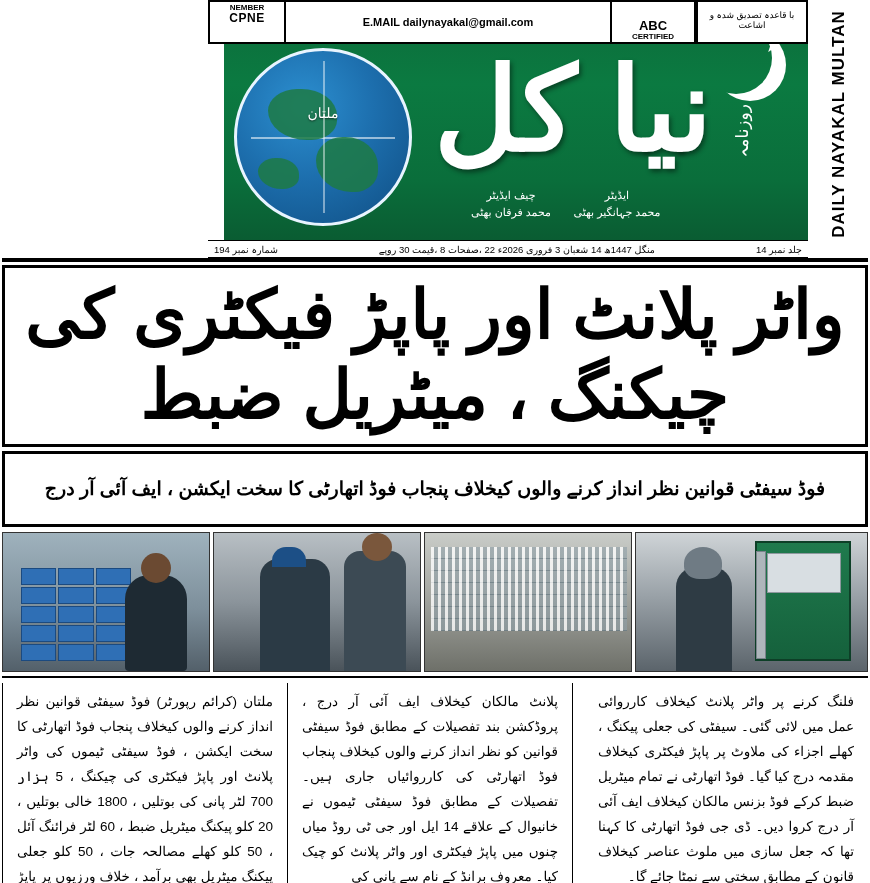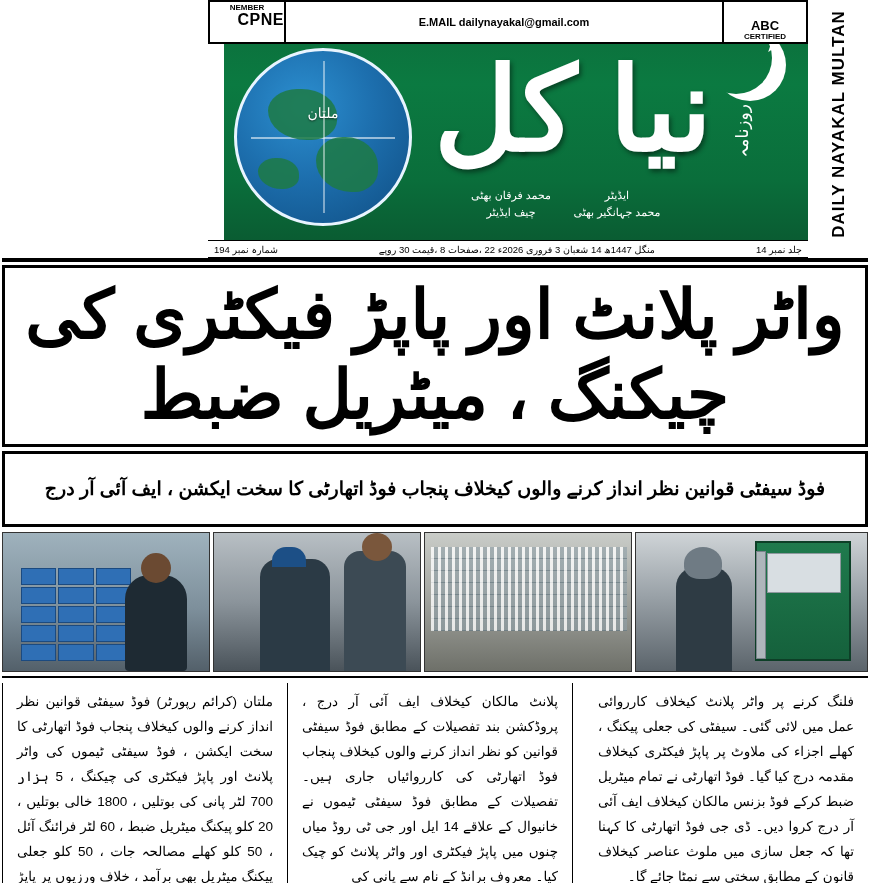--- a/index.html
+++ b/index.html
@@ -137,21 +137,21 @@
   .cpne-box {
     width: 78px;
     border: 2px solid #000;
     background: #fff;
     text-align: center;
     font-size: 8px;
     line-height: 1.05;
     padding-top: 2px;
     font-weight: bold;
   }
-  .cpne-box .big { font-size: 16px; letter-spacing: .5px; text-align: right; }
+  .cpne-box .big { font-size: 12px; letter-spacing: .5px; }
   .mast-email {
     flex: 1;
     border-top: 2px solid #000;
     border-bottom: 2px solid #000;
     font-size: 11px;
     font-weight: bold;
     display: flex;
     align-items: center;
     justify-content: center;
     background: #fff;
@@ -405,39 +405,40 @@
       <div class="globe-land gl1"></div>
       <div class="globe-land gl2"></div>
       <div class="globe-land gl3"></div>
       <div class="globe-text">ملتان</div>
     </div>
 
     <div class="urdu-title">نیا کل</div>
     <div class="urdu-sub-roz">روزنامہ</div>
 
     <div class="editor-block">
+      <div>چیف ایڈیٹر</div>
       <div>محمد فرقان بھٹی</div>
-      <div>چیف ایڈیٹر</div>
     </div>
     <div class="publisher-block">
       <div>ایڈیٹر</div>
       <div>محمد جہانگیر بھٹی</div>
     </div>
   </div>
 
   <div class="mast-topbar">
     <div class="cpne-box">
       <div>NEMBER</div>
       <div class="big">CPNE</div>
     </div>
     <div class="mast-email">E.MAIL dailynayakal@gmail.com</div>
     <div class="abc-box">
       <div class="big">ABC</div>
       <div>CERTIFIED</div>
     </div>
+    <div class="mast-verify">با قاعدہ تصدیق شدہ و اشاعت</div>
   </div>
 
   <div class="mast-right-strip">
     <div class="mast-right-vertical">
       <span>DAILY NAYAKAL MULTAN</span>
     </div>
   </div>
 
   <div class="mast-dateline">
     <span>جلد نمبر 14</span>

